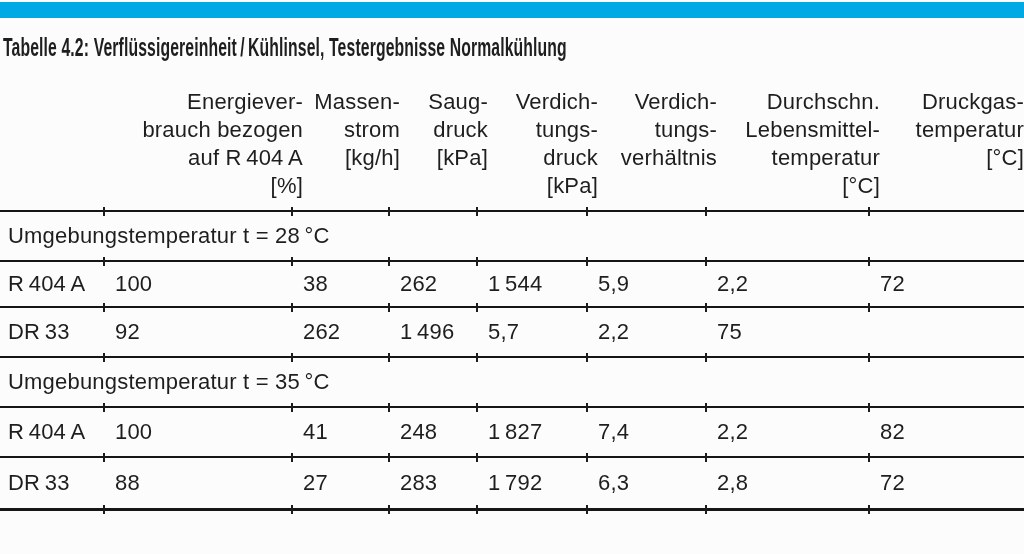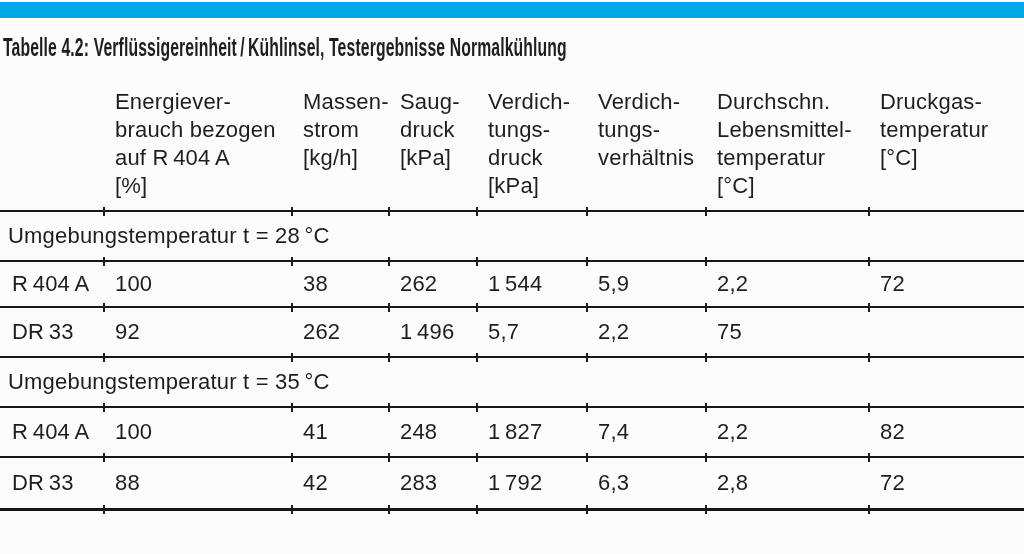--- a/index.html
+++ b/index.html
@@ -14,21 +14,21 @@
   .accent-bar{
     position:absolute;left:0;top:2px;width:1024px;height:16px;
   }
   .title{
     position:absolute;left:3px;top:33px;
     font-size:25px;font-weight:bold;
     transform:scaleX(0.63);transform-origin:0 0;
     white-space:nowrap;letter-spacing:0.2px;
   }
   .table{
-    position:absolute;left:0;top:88px;width:1024px;
+    position:absolute;left:0;top:88px;width:1024px;text-align:right;
   }
   .grid{
     display:grid;
     grid-template-columns:115px 188px 97px 88px 110px 119px 163px 144px;
   }
   .thead{height:122px;}
   .hcell{
     font-size:22px;line-height:28px;letter-spacing:0.2px;
     white-space:pre-line;
   }
@@ -43,21 +43,21 @@
     height:48px;display:flex;align-items:center;
     padding-left:8px;font-size:22px;letter-spacing:0.2px;
   }
   .drow{height:48px;}
   .drow.h44{height:44px;}
   .drow.h50{height:50px;}
   .cell{
     display:flex;align-items:center;
     font-size:22px;letter-spacing:0.2px;
   }
-  .cell.label{margin-left:12px;}
+  .cell.label{padding-left:8px;}
 </style>
 </head>
 <body>
 
 <div class="accent-bar" style="background: rgb(0, 168, 230);"></div>
 
 <div class="title">Tabelle 4.2: Verflüssigereinheit / Kühlinsel, Testergebnisse Normalkühlung</div>
 
 <div class="table">
 
@@ -185,21 +185,21 @@
       <span class="tick" style="left: 388px;"></span>
       <span class="tick" style="left: 476px;"></span>
       <span class="tick" style="left: 586px;"></span>
       <span class="tick" style="left: 705px;"></span>
       <span class="tick" style="left: 868px;"></span>
     </div>
 
   <div class="grid drow h50">
     <div class="cell label">DR 33</div>
     <div class="cell">88</div>
-    <div class="cell">42</div>
+    <div class="cell">27</div>
     <div class="cell">283</div>
     <div class="cell">1 792</div>
     <div class="cell">6,3</div>
     <div class="cell">2,8</div>
     <div class="cell">72</div>
   </div>
 
   <div class="rule bottom">
       <span class="tick" style="left: 103px;"></span>
       <span class="tick" style="left: 291px;"></span>

